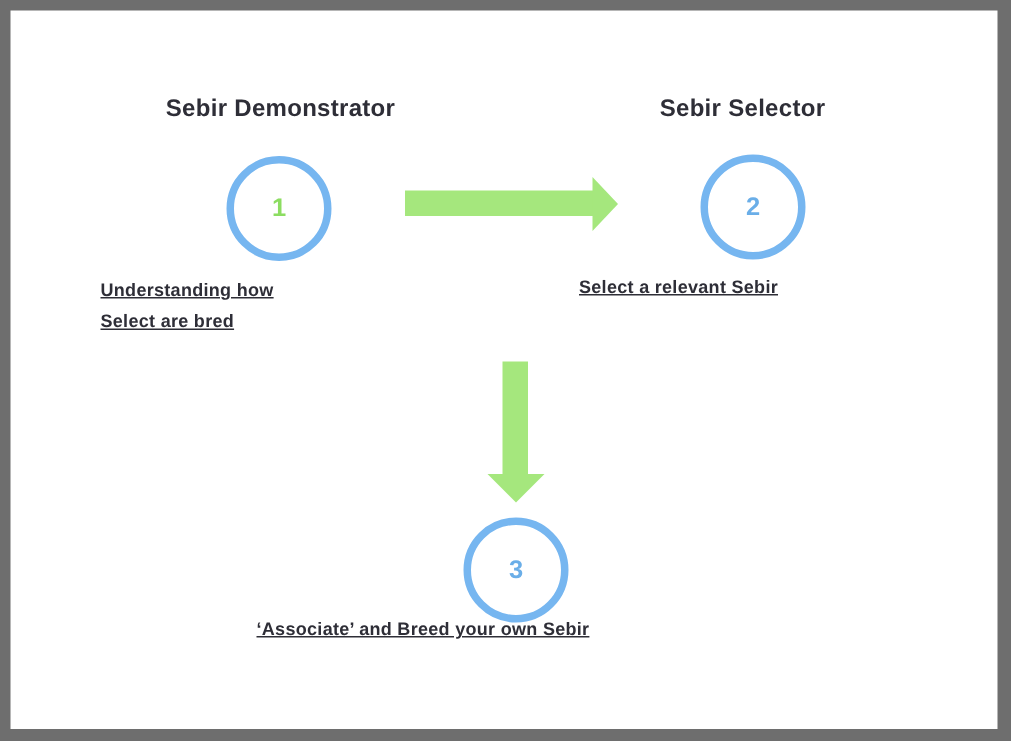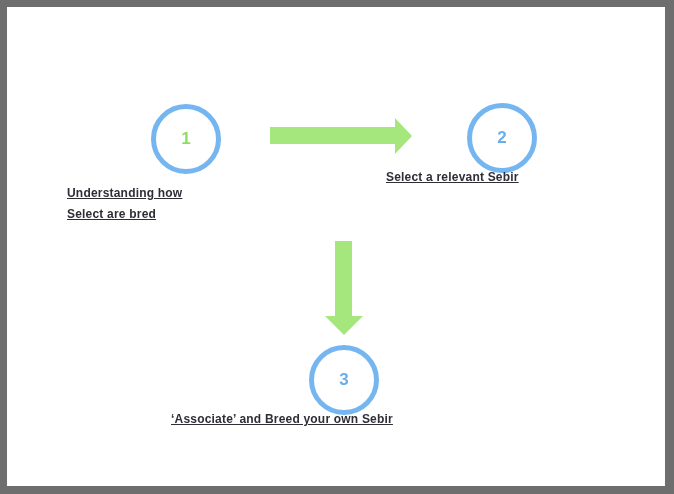--- a/index.html
+++ b/index.html
@@ -81,41 +81,43 @@
     border-left: 19px solid transparent;
     border-right: 19px solid transparent;
     border-top: 19px solid var(--arrow-green);
   }
 </style>
 </head>
 <body>
 
 <div class="frame">
 
+  <div class="abs step-title" style="left:60px; top:57px; width:240px;">Sebir Demonstrator</div>
 
   <div class="abs circle" style="left:144px; top:97px;">
     <span class="num num-green">1</span>
   </div>
 
   <div class="abs step-caption" style="left:60px; top:176px; width:240px;">
     <span style="display:block;">Understanding how</span>
     <span style="display:block;">Select are bred</span>
   </div>
 
   <div>
     <div class="abs arrow-shaft-h" style="left:263px; top:120px;"></div>
     <div class="abs arrow-head-right" style="left:388px; top:111px;"></div>
   </div>
 
+  <div class="abs step-title" style="left:368px; top:57px; width:240px;">Sebir Selector</div>
 
   <div class="abs circle" style="left:460px; top:96px;">
     <span class="num num-blue">2</span>
   </div>
 
-  <div class="abs step-caption" style="left:379px; top:160px; width:240px;">Select a relevant Sebir</div>
+  <div class="abs step-caption" style="left:379px; top:174px; width:240px;">Select a relevant Sebir</div>
 
   <div>
     <div class="abs arrow-shaft-v" style="left:328px; top:234px;"></div>
     <div class="abs arrow-head-down" style="left:318px; top:309px;"></div>
   </div>
 
   <div class="abs circle" style="left:302px; top:338px;">
     <span class="num num-blue">3</span>
   </div>
 

